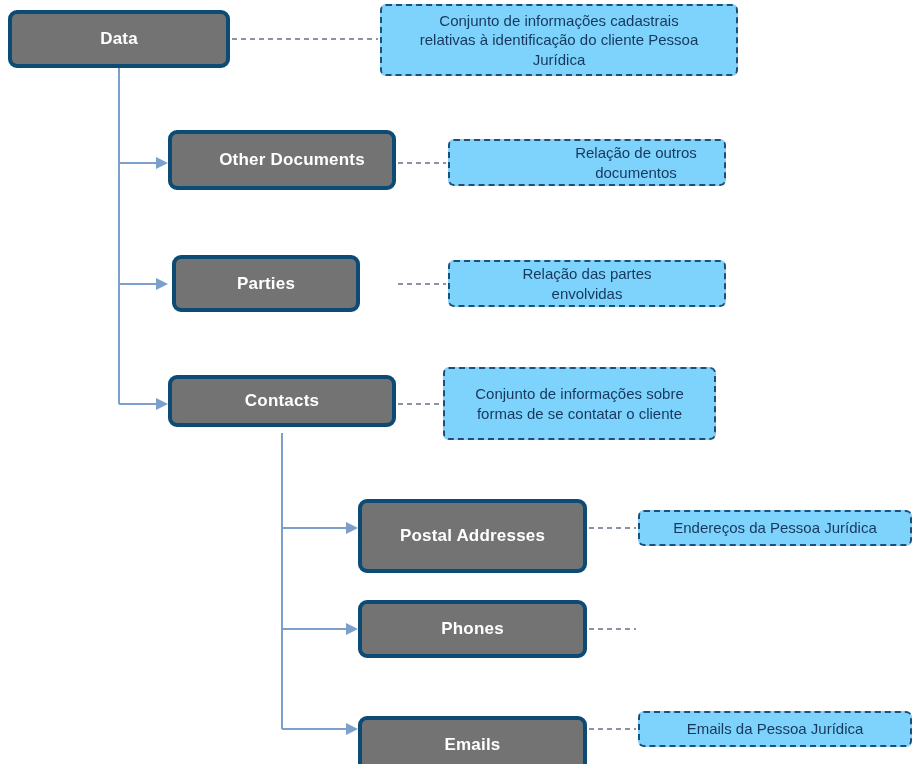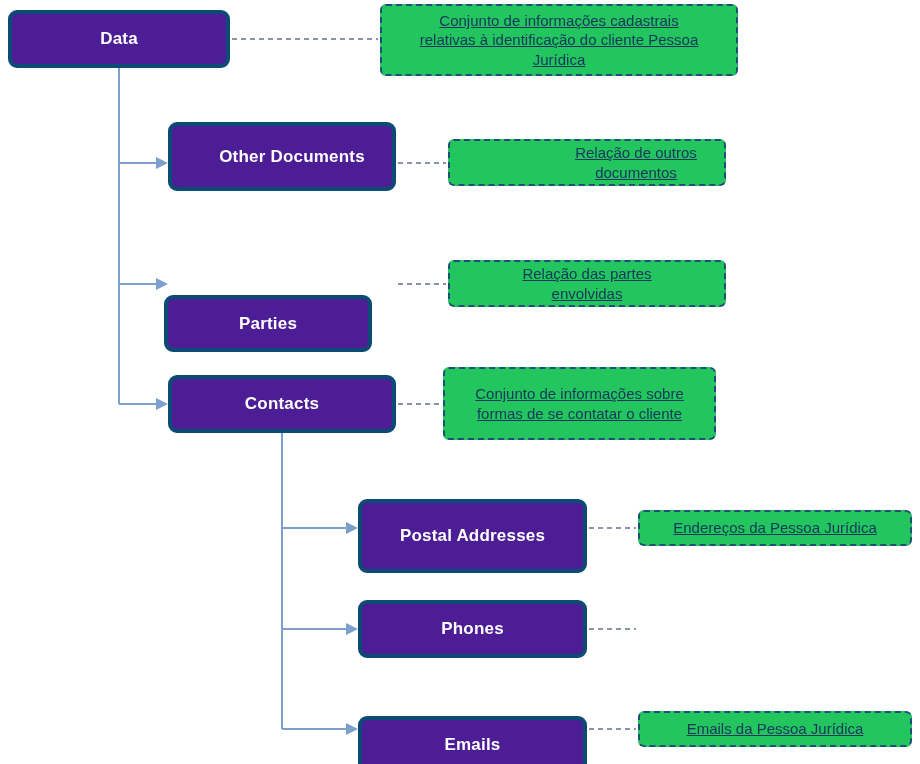--- a/index.html
+++ b/index.html
@@ -16,47 +16,46 @@
 
   .connectors {
     position: absolute;
     left: 0; top: 0;
     width: 920px; height: 764px;
     pointer-events: none;
   }
 
   .node {
     position: absolute;
-    background: #4c1d95;
+    background: #737373;
     border: 4px solid #0C4B73;
     border-radius: 9px;
     display: flex;
     align-items: center;
     justify-content: center;
     color: #ffffff;
     font-size: 17px;
     font-weight: 600;
     letter-spacing: 0.2px;
     text-align: center;
   }
 
   .note {
     position: absolute;
-    background: #22c55e;
+    background: #7dd3fc;
     border: 2px dashed #1F4E79;
     border-radius: 6px;
     display: flex;
     align-items: center;
     justify-content: center;
     color: #17375D;
     font-size: 15px;
     line-height: 1.28;
     text-align: center;
     padding: 3px 8px;
-    text-decoration: underline;
   }
 
   .note-text { display: inline-block; }
 </style>
 </head>
 <body>
 
 <div class="canvas">
 
   <svg class="connectors" width="920" height="764" viewBox="0 0 920 764" xmlns="http://www.w3.org/2000/svg">
@@ -93,29 +92,29 @@
       <path d="M589 528 H636"></path>
       <path d="M589 629 H636"></path>
       <path d="M589 729 H636"></path>
     </g>
   </svg>
 
   <div class="node" style="left:8px;   top:10px;  width:222px; height:58px;">
     <span>Data</span>
   </div>
 
-  <div class="node" style="left:168px; top:122px; width:228px; height:69px;padding-left:20px;">
+  <div class="node" style="left:168px; top:130px; width:228px; height:60px;padding-left:20px;">
     <span>Other Documents</span>
   </div>
 
-  <div class="node" style="left:164px; top:255px; width:208px; height:57px;margin-top:40px;">
+  <div class="node" style="left:172px; top:255px; width:188px; height:57px;">
     <span>Parties</span>
   </div>
 
-  <div class="node" style="left:168px; top:375px; width:228px; height:58px;">
+  <div class="node" style="left:168px; top:375px; width:228px; height:52px;">
     <span>Contacts</span>
   </div>
 
   <div class="node" style="left:358px; top:499px; width:229px; height:74px;">
     <span>Postal Addresses</span>
   </div>
 
   <div class="node" style="left:358px; top:600px; width:229px; height:58px;">
     <span>Phones</span>
   </div>

